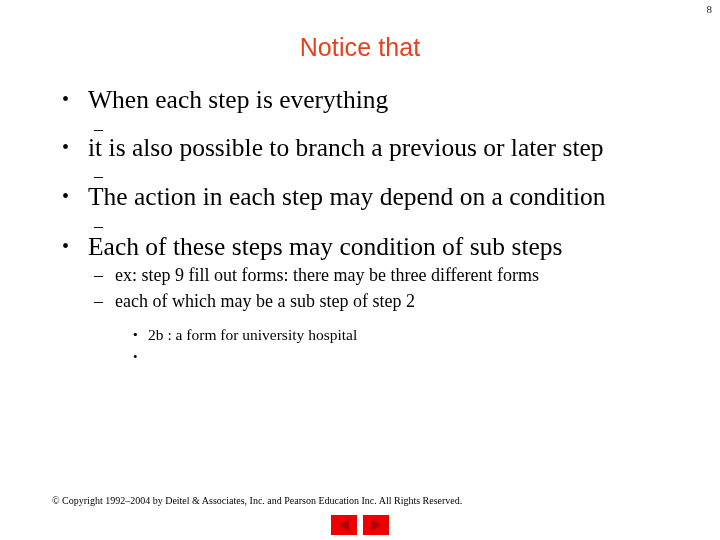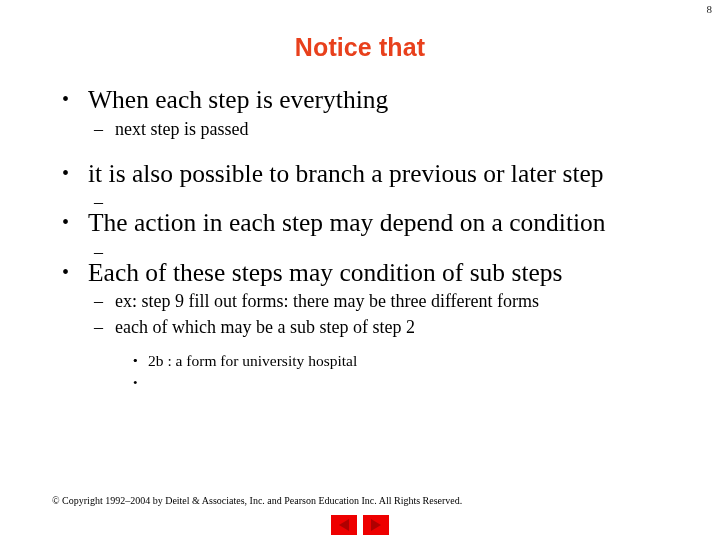--- a/index.html
+++ b/index.html
@@ -31,21 +31,21 @@
     line-height: 1;
   }
   
   .slide-title {
     position: absolute;
     top: 34px;
     left: 0;
     width: 720px;
     text-align: center;
     font-family: "Liberation Sans", "DejaVu Sans", sans-serif;
-    font-weight: bold;
+    font-weight: normal;
     font-size: 25px;
     letter-spacing: 0.1px;
     color: #E8401C;
     line-height: 1.1;
   }
   
   .body-content {
     position: absolute;
     top: 84px;
     left: 0;
@@ -170,21 +170,20 @@
 
   <div class="body-content">
 
     <div class="group g1">
       <div class="lvl1">
         <span class="bullet">•</span>
         <span>When each step is everything</span>
       </div>
       <div class="lvl2">
         <span class="bullet">–</span>
-        <span>next step is passed</span>
       </div>
     </div>
 
     <div class="group g2">
       <div class="lvl1">
         <span class="bullet">•</span>
         <span>it is also possible to branch a previous or later step</span>
       </div>
       <div class="lvl2">
         <span class="bullet">–</span>

